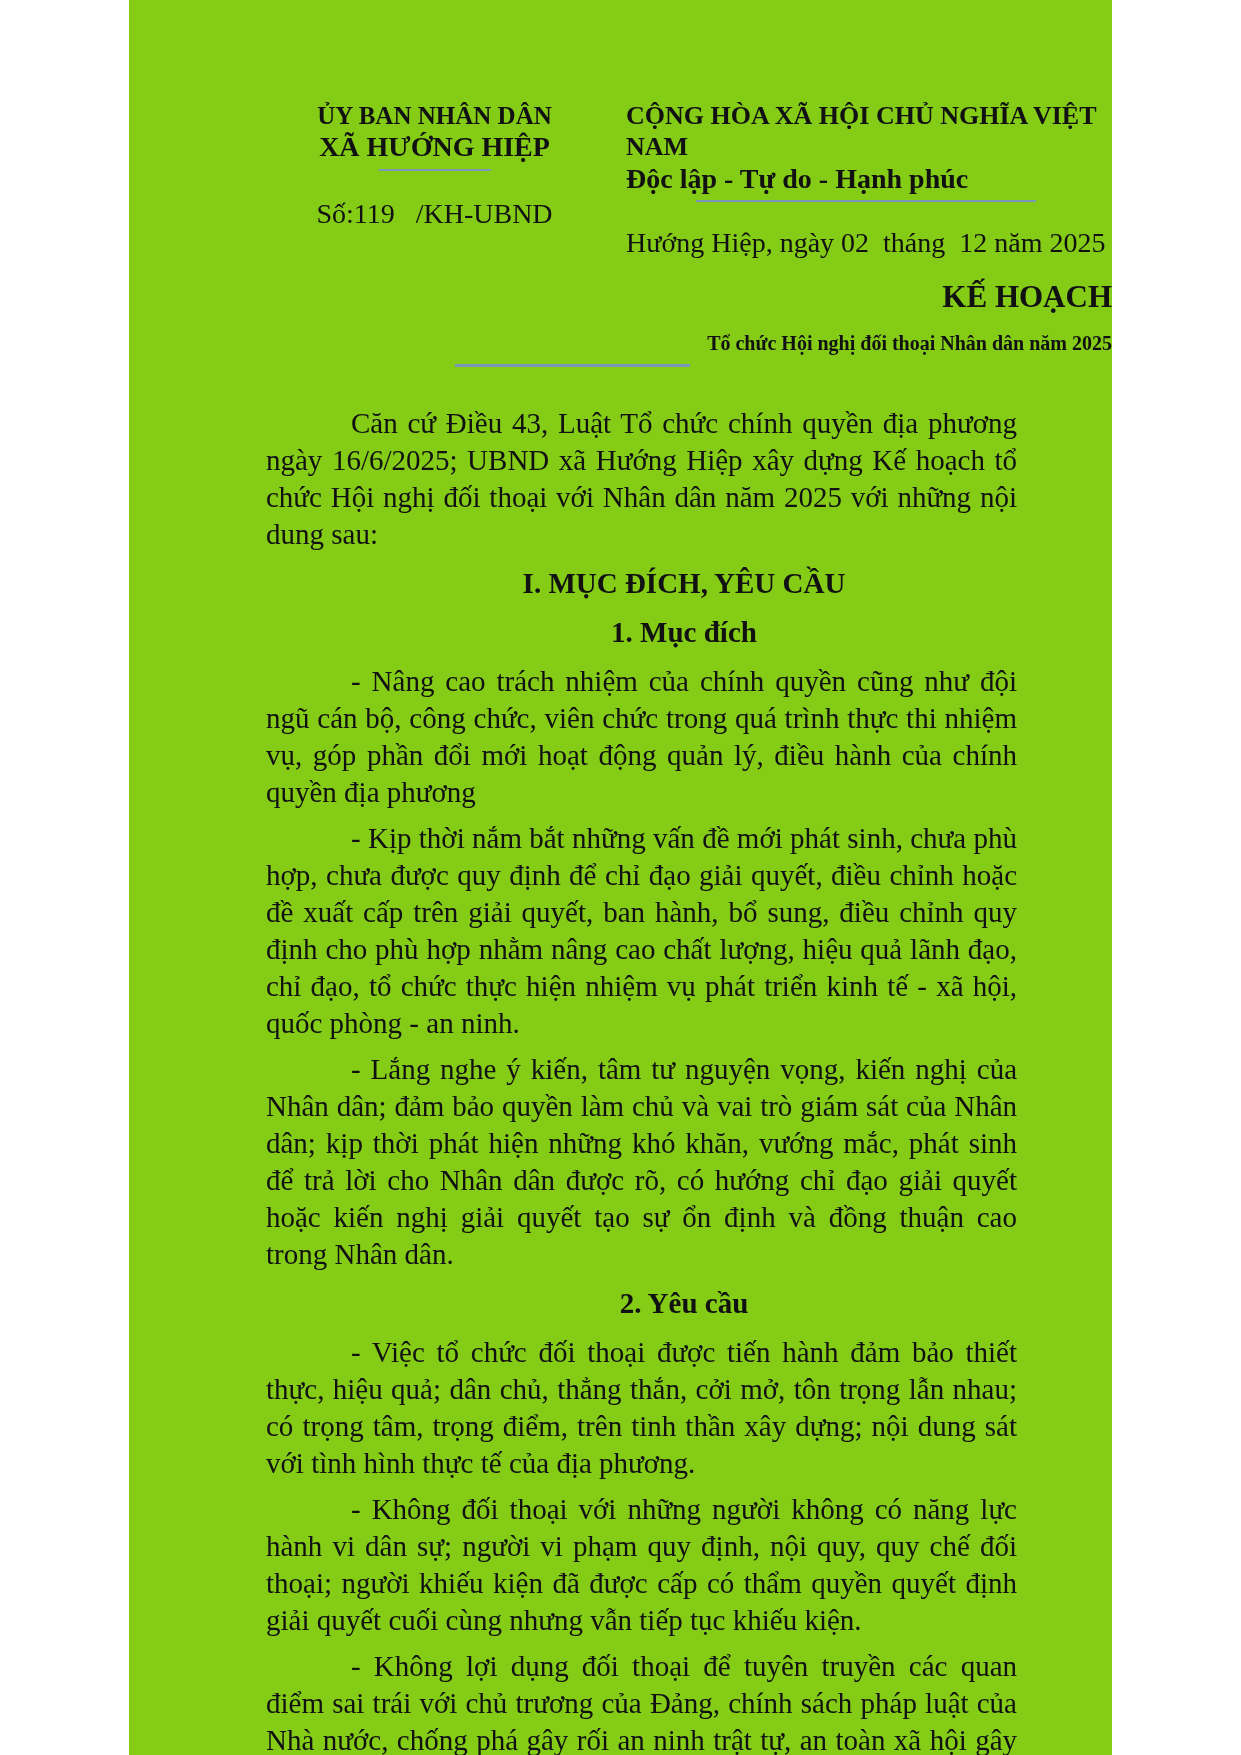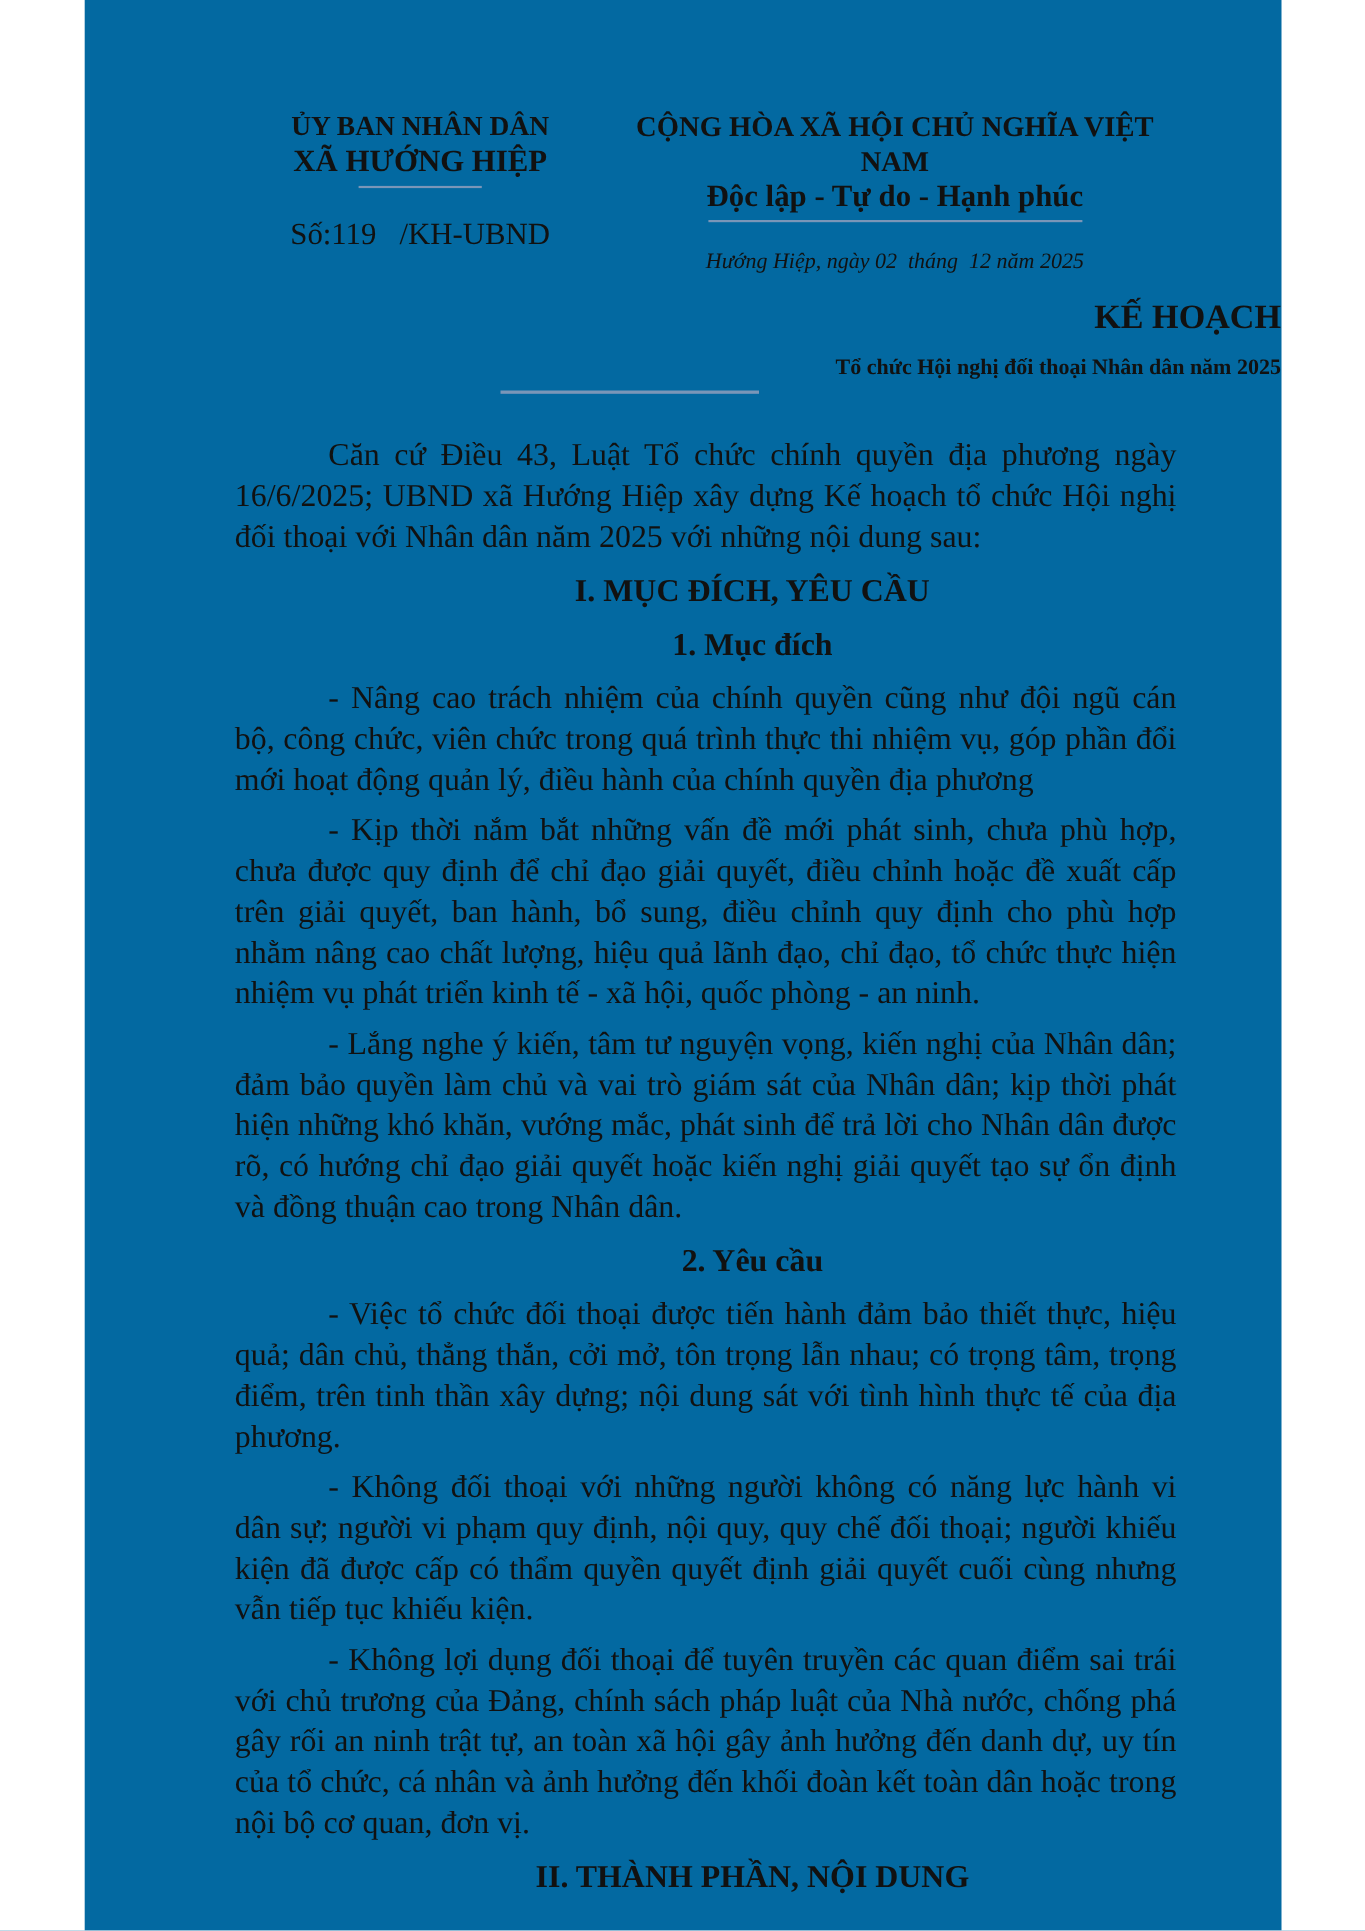--- a/index.html
+++ b/index.html
@@ -2,66 +2,65 @@
 <html lang="vi" style="--rule-color: #7a96b8;"><head>
 <meta charset="utf-8">
 <style>
   html, body {
     margin: 0;
     padding: 0;
     background: #ffffff;
   }
   .page {
     position: relative;
-    width: 1088px;
+    width: 983px;
     height: 1755px;
     margin: 0 auto;
-    background: #0369a1;
+    background: #84cc16;
     color: #111111;
     font-family: "Liberation Serif", "DejaVu Serif", serif;
     overflow: hidden;
     box-sizing: border-box;
     padding-top: 100px;
   }
   .header {
     display: flex;
     padding-left: 128px;
     padding-right: 70px;
     box-sizing: border-box;
   }
   .header-left {
     width: 355px;
     text-align: center;
     flex: 0 0 auto;
   }
   .header-right {
     width: 480px;
     margin-left: 14px;
-    text-align: center;
+    text-align: left;
     flex: 0 0 auto;
   }
   .org-line1 { font-size: 25px; font-weight: bold; line-height: 31px; }
   .org-line2 { font-size: 28px; font-weight: bold; line-height: 31px; }
   .motto-line1 { font-size: 26px; font-weight: bold; line-height: 31px; }
   .motto-line2 { font-size: 28px; font-weight: bold; line-height: 33px; }
   .rule {
     height: 2px;
     background: var(--rule-color, #7a96b8);
   }
   .rule-left { width: 112px; margin: 7px auto 0; }
   .rule-right { width: 340px; margin: 5px auto 0; }
   .doc-number {
     margin-top: 27px;
     font-size: 28px;
     white-space: pre-wrap;
   }
   .place-date {
     margin-top: 25px;
-    font-size: 20px;
-    font-style: italic;
+    font-size: 28px;
     white-space: pre-wrap;
   }
   .title-block {
     margin-top: 20px;
     text-align: right;
   }
   .doc-type {
     font-size: 31px;
     font-weight: bold;
     line-height: 36px;

